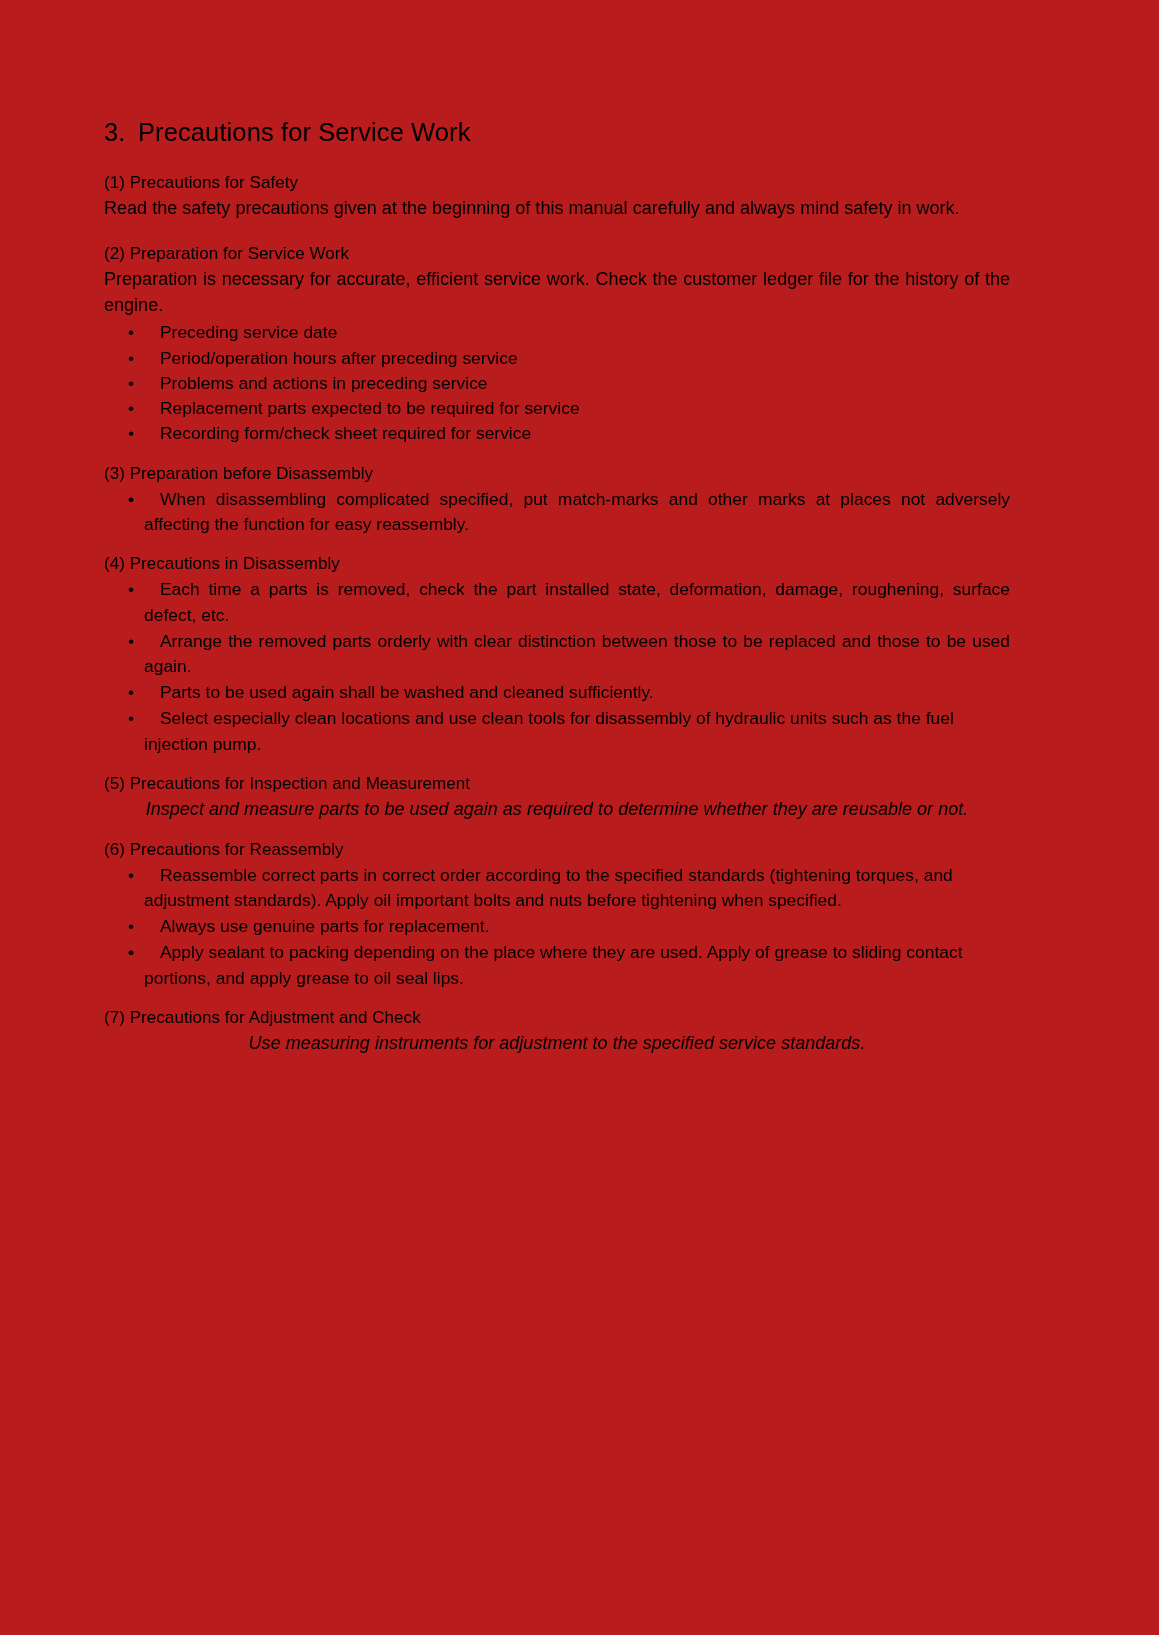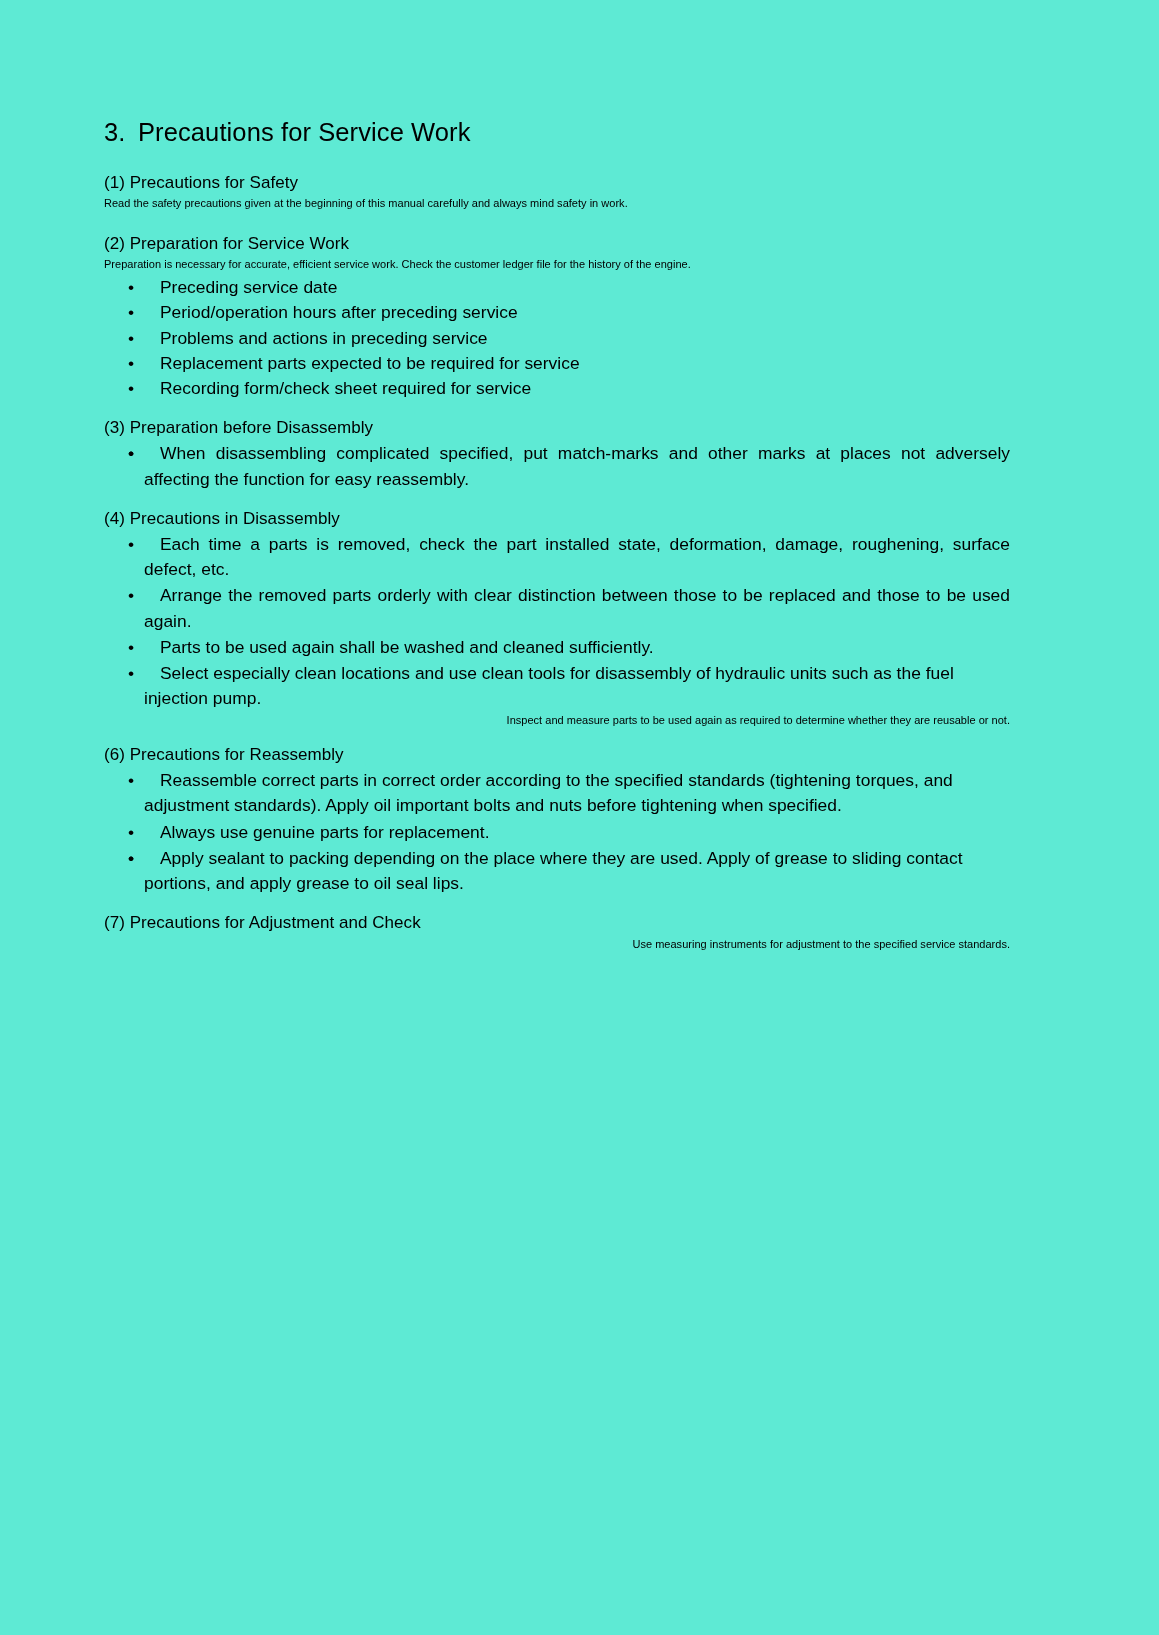--- a/index.html
+++ b/index.html
@@ -9,21 +9,21 @@
     background: #ffffff;
   }
   body {
     font-family: "Liberation Sans", sans-serif;
     color: #000000;
   }
   .page {
     position: relative;
     width: 1159px;
     height: 1635px;
-    background: #5eead4;
+    background: #b91c1c;
     box-sizing: border-box;
     overflow: hidden;
   }
   .content {
     position: absolute;
     left: 104px;
     top: 116px;
     width: 906px;
   }
 
@@ -45,29 +45,30 @@
     margin: 22px 0 2px 0;
     line-height: 1.3;
     letter-spacing: 0.05px;
   }
   h2.section-title.tight {
     margin-top: 16px;
   }
 
   
   p.body-text {
-    font-size: 11px;
+    font-size: 18px;
     line-height: 1.42;
     margin: 0;
     text-align: justify;
     text-justify: inter-word;
     letter-spacing: 0.02px;
   }
   p.body-text.nojust {
-    text-align: right;
+    text-align: center;
+    font-style: italic;
   }
 
   
   ul.bullets {
     list-style: none;
     margin: 2px 0 0 0;
     padding: 0;
   }
   ul.bullets > li {
     position: relative;
@@ -170,20 +171,24 @@
       <li class="nojust">
         <span class="bullet-dot">•</span>
         <span class="txt">Parts to be used again shall be washed and cleaned sufficiently.</span>
       </li>
       <li class="nojust">
         <span class="bullet-dot">•</span>
         <span class="txt">Select especially clean locations and use clean tools for disassembly of hydraulic units such as the fuel injection pump.</span>
       </li>
     </ul>
 
+    <h2 class="section-title tight">
+      <span>(5)</span>
+      <span>Precautions for Inspection and Measurement</span>
+    </h2>
     <p class="body-text nojust">Inspect and measure parts to be used again as required to determine whether they are reusable or not.</p>
 
     <h2 class="section-title tight">
       <span>(6)</span>
       <span>Precautions for Reassembly</span>
     </h2>
     <ul class="bullets">
       <li class="nojust">
         <span class="bullet-dot">•</span>
         <span class="txt">Reassemble correct parts in correct order according to the specified standards (tightening torques, and adjustment standards).  Apply oil important bolts and nuts before tightening when specified.</span>

